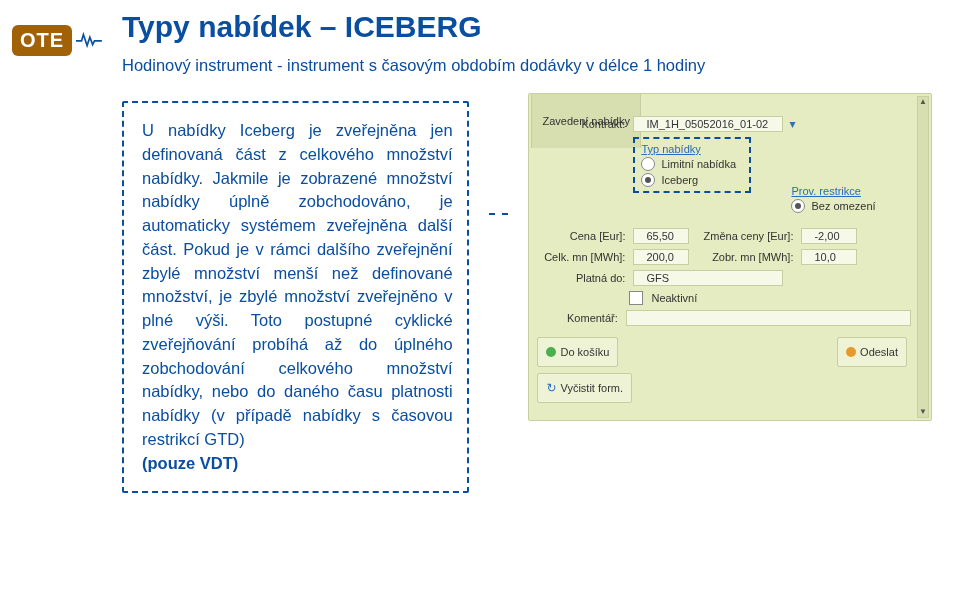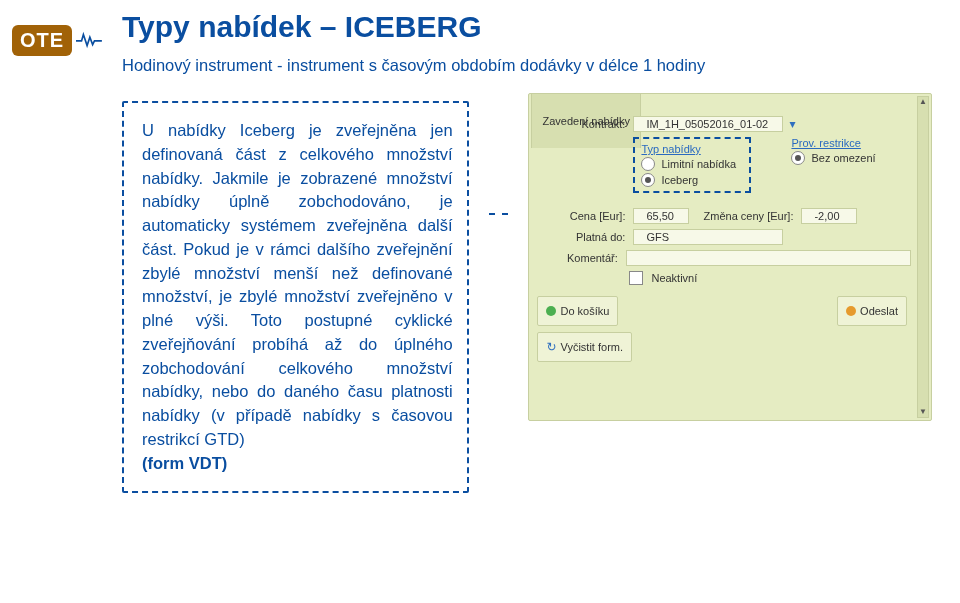--- a/index.html
+++ b/index.html
@@ -243,21 +243,21 @@
   </div>
 
   <h1 class="title">Typy nabídek – ICEBERG</h1>
   <div class="subtitle">Hodinový instrument - instrument s časovým obdobím dodávky v délce 1 hodiny</div>
 
   <div class="content-row">
 
     <div class="dashed-callout callout-left">
       <span>U nabídky Iceberg je zveřejněna jen definovaná část z celkového množství nabídky. Jakmile je zobrazené množství nabídky úplně zobchodováno, je automaticky systémem zveřejněna další část. Pokud je v rámci dalšího zveřejnění zbylé množství menší než definované množství, je zbylé množství zveřejněno v plné výši. Toto postupné cyklické zveřejňování probíhá až do úplného zobchodování celkového množství nabídky, nebo do daného času platnosti nabídky (v případě nabídky s časovou restrikcí GTD)</span>
       <br>
-      <b>(form VDT)</b>
+      <b>(pouze VDT)</b>
     </div>
 
     <div class="callout-connector"></div>
 
     <div class="form-panel">
       <div class="form-tab">Zavedení nabídky</div>
       <div class="form-scroll">
         <div class="arrow up">▲</div>
         <div class="arrow down">▼</div>
       </div>
@@ -278,53 +278,59 @@
             <div class="row" style="margin:0 0 2px 0;">
               <span class="radio"></span>
               <span class="rad-text" style="margin-right:0;">Limitní nabídka</span>
             </div>
             <div class="row" style="margin:0;">
               <span class="radio sel"></span>
               <span class="rad-text" style="margin-right:0;">Iceberg</span>
             </div>
           </div>
           <div style="margin-left:36px;">
-            <div class="row" style="margin-bottom:2px;">
+            <div class="row" style="margin-bottom:2px;margin-top:48px;">
               <span class="rad-text" style="text-decoration:underline; color:#2a6ac0;">Prov. restrikce</span>
             </div>
             <div class="row" style="margin:0;">
               <span class="radio sel"></span>
               <span class="rad-text">Bez omezení</span>
             </div>
           </div>
         </div>
 
         <div style="height:10px;"></div>
 
         <div class="row">
           <span class="label lbl-md">Cena [Eur]:</span>
           <span class="input val">65,50</span>
           <span class="label lbl-sm">Změna ceny [Eur]:</span>
           <span class="input val2">-2,00</span>
         </div>
 
+        <div class="row">
+          <span class="label lbl-md">Celk. mn [MWh]:</span>
+          <span class="input val">200,0</span>
+          <span class="label lbl-sm">Zobr. mn [MWh]:</span>
+          <span class="input val2">10,0</span>
+        </div>
 
         <div class="row">
           <span class="label lbl-md">Platná do:</span>
           <span class="input gfs">GFS</span>
-        </div>
-
-        <div class="row">
-          <span class="label lbl-md">Komentář:</span>
-          <span class="input comment"></span>
         </div>
 
         <div class="row" style="margin-left:92px;">
           <span class="checkbox"></span>
           <span class="rad-text">Neaktivní</span>
+        </div>
+
+        <div class="row">
+          <span class="label lbl-md">Komentář:</span>
+          <span class="input comment"></span>
         </div>
 
         <div style="height:6px;"></div>
 
         <div class="spaced-row" style="padding-right:4px;">
           <span class="btn">
             <span class="icon-dot green"></span>
             <span>Do košíku</span>
           </span>
           <span class="btn">

